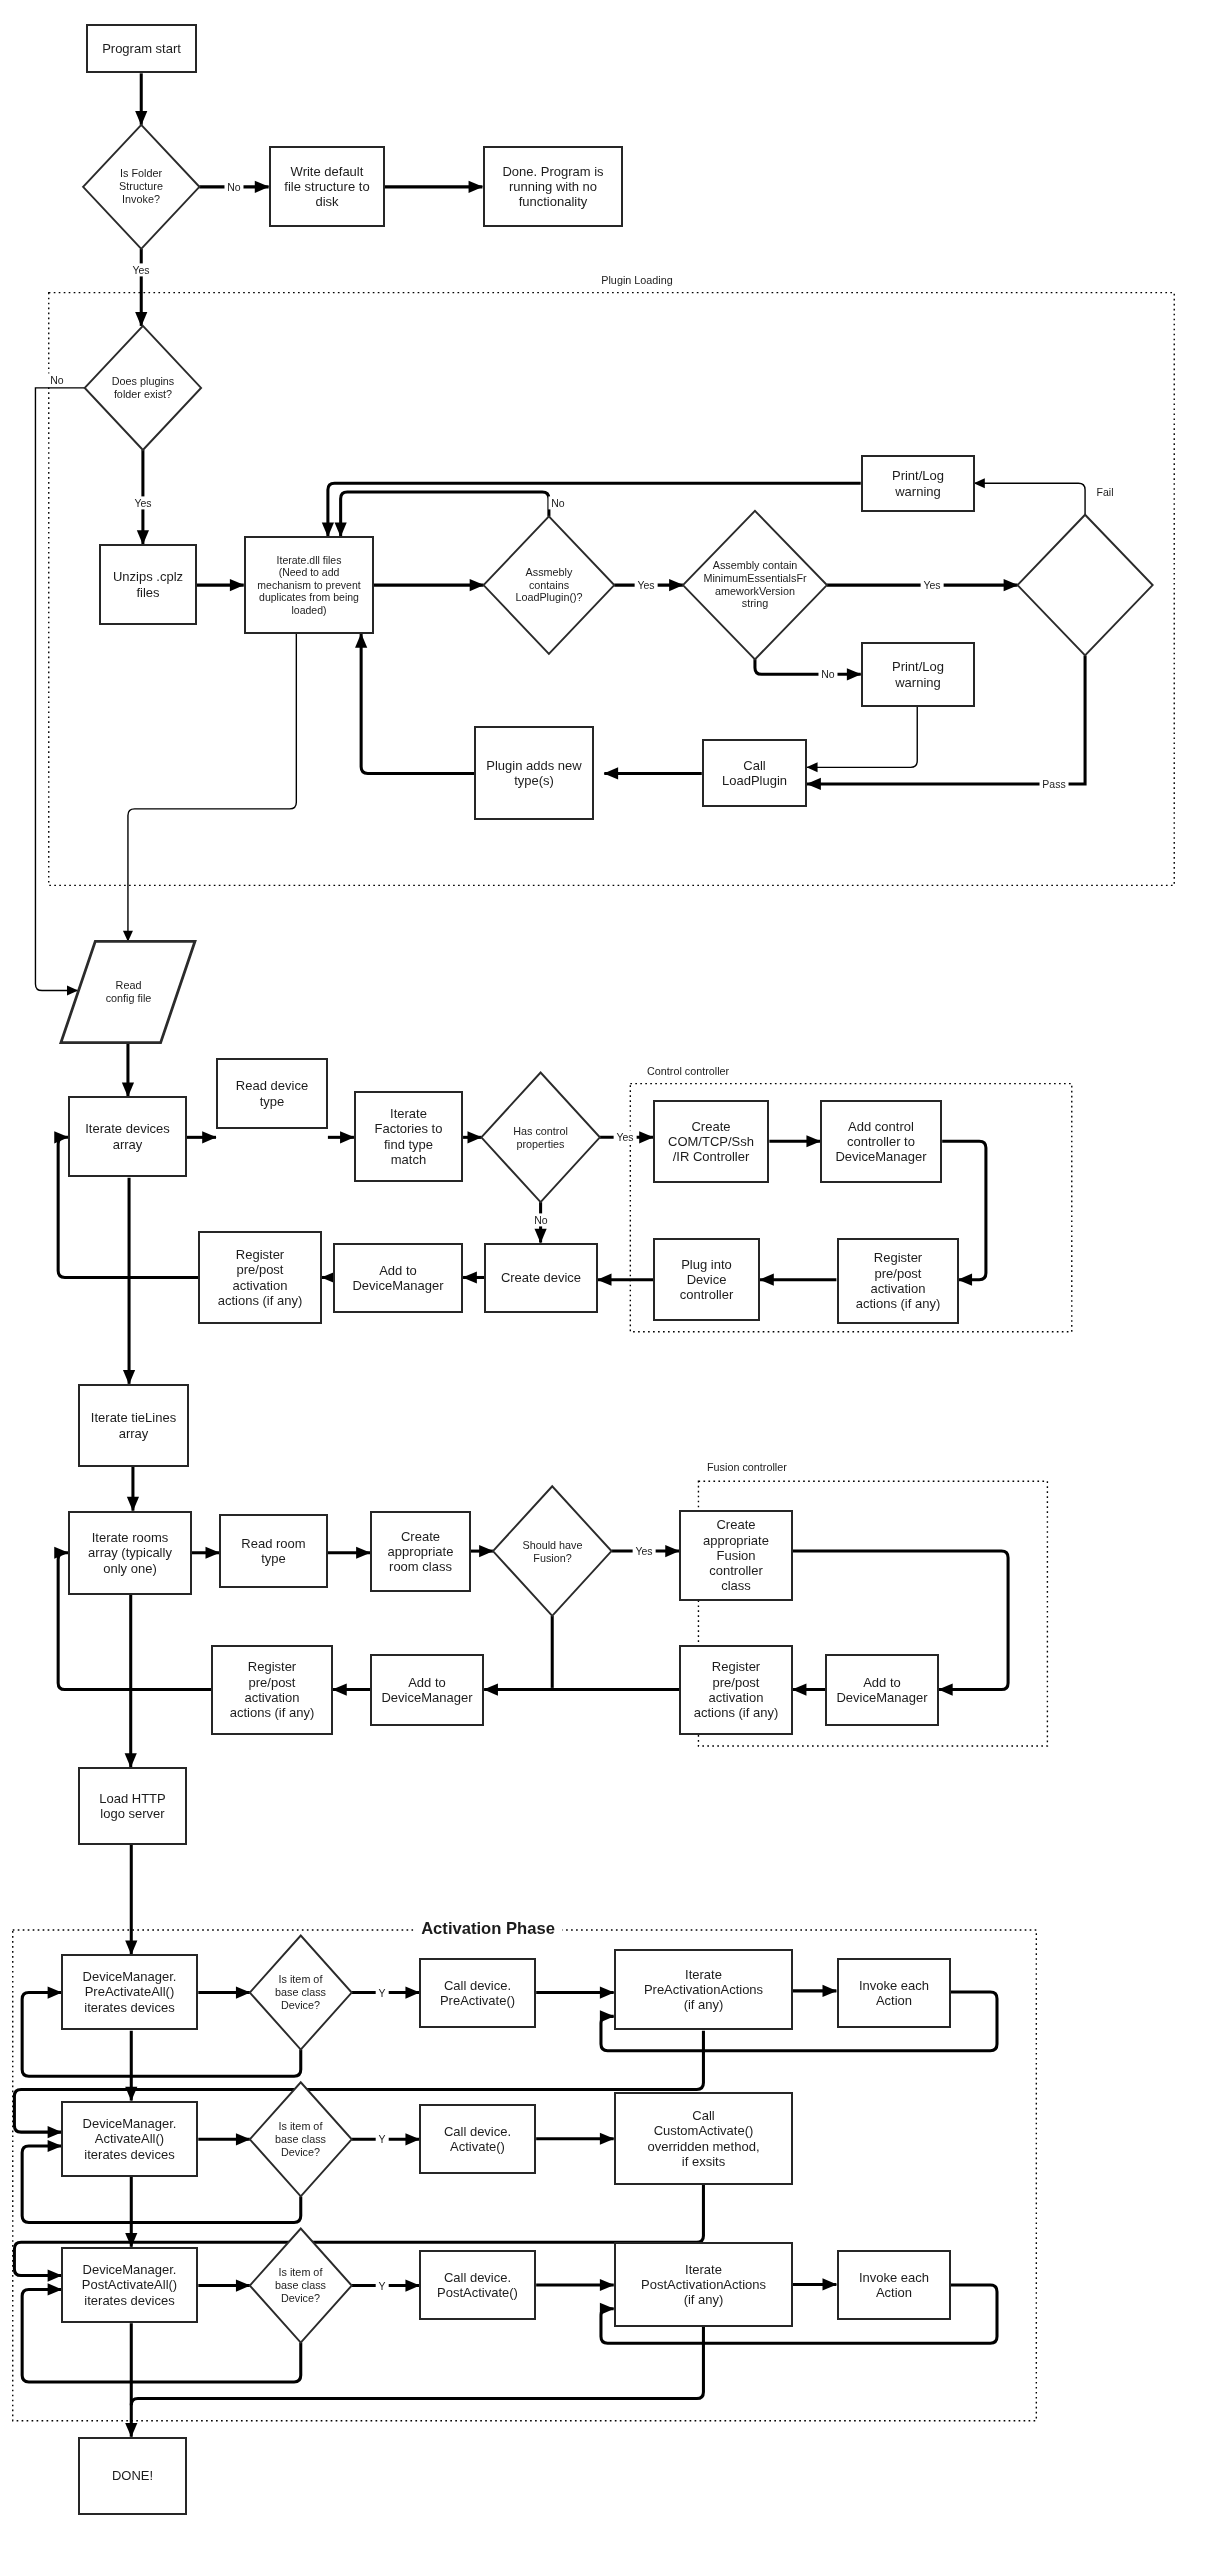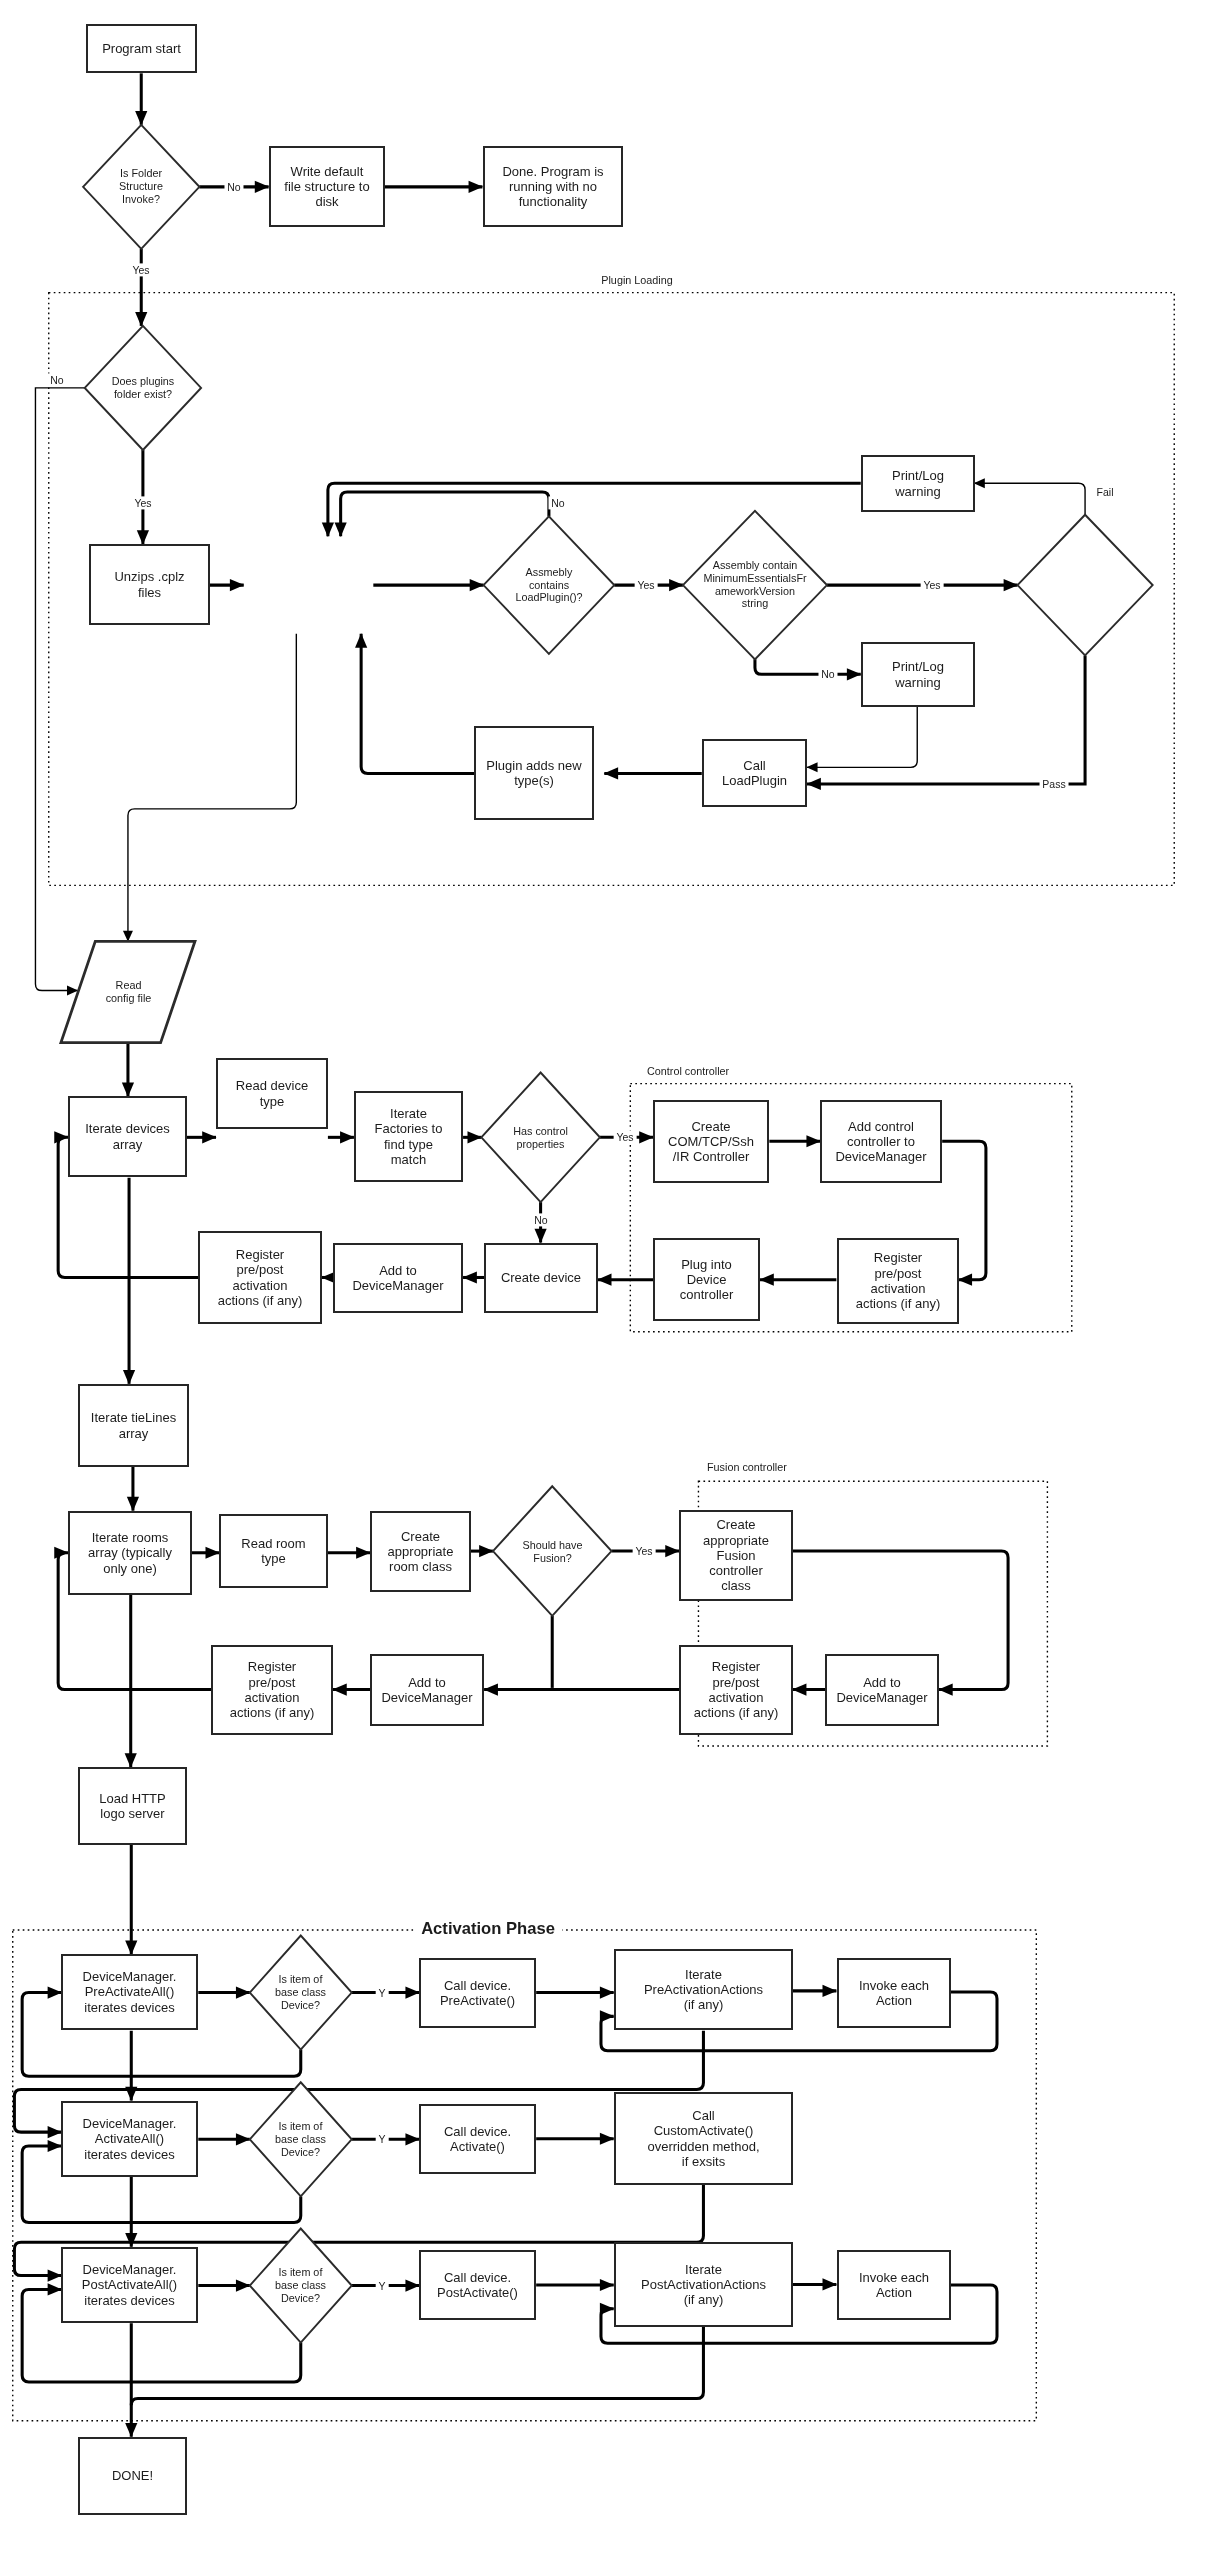--- a/index.html
+++ b/index.html
@@ -129,22 +129,27 @@
 <div class="glabel" style="left:707px;top:1461px;">Fusion controller</div>
 <div class="glabel center big" style="left:488px;top:1919px;text-align:right;">Activation Phase</div>
 
 <div class="node" style="left:86px;top:24.4px;width:111px;height:49px;">Program start</div>
 <div class="node" style="left:269px;top:146px;width:116px;height:81px;">Write default
 file structure to
 disk</div>
 <div class="node" style="left:483px;top:146px;width:140px;height:81px;">Done.  Program is
 running with no
 functionality</div>
-<div class="node" style="left:89px;top:544px;width:121px;height:81px;">Unzips .cplz
+<div class="node" style="left:99px;top:544px;width:98px;height:81px;">Unzips .cplz
 files</div>
+<div class="node" style="left:244px;top:536px;width:130px;height:98px;font-size:10.5px;">Iterate.dll files
+(Need to add
+mechanism to prevent
+duplicates from being
+loaded)</div>
 <div class="node" style="left:861px;top:455px;width:114px;height:57px;">Print/Log
 warning</div>
 <div class="node" style="left:861px;top:642px;width:114px;height:65px;">Print/Log
 warning</div>
 <div class="node" style="left:702px;top:739px;width:105px;height:68px;">Call
 LoadPlugin</div>
 <div class="node" style="left:474px;top:726px;width:120px;height:94px;">Plugin adds new
 type(s)</div>
 <div class="node" style="left:68px;top:1096px;width:119px;height:81px;">Iterate devices
 array</div>

